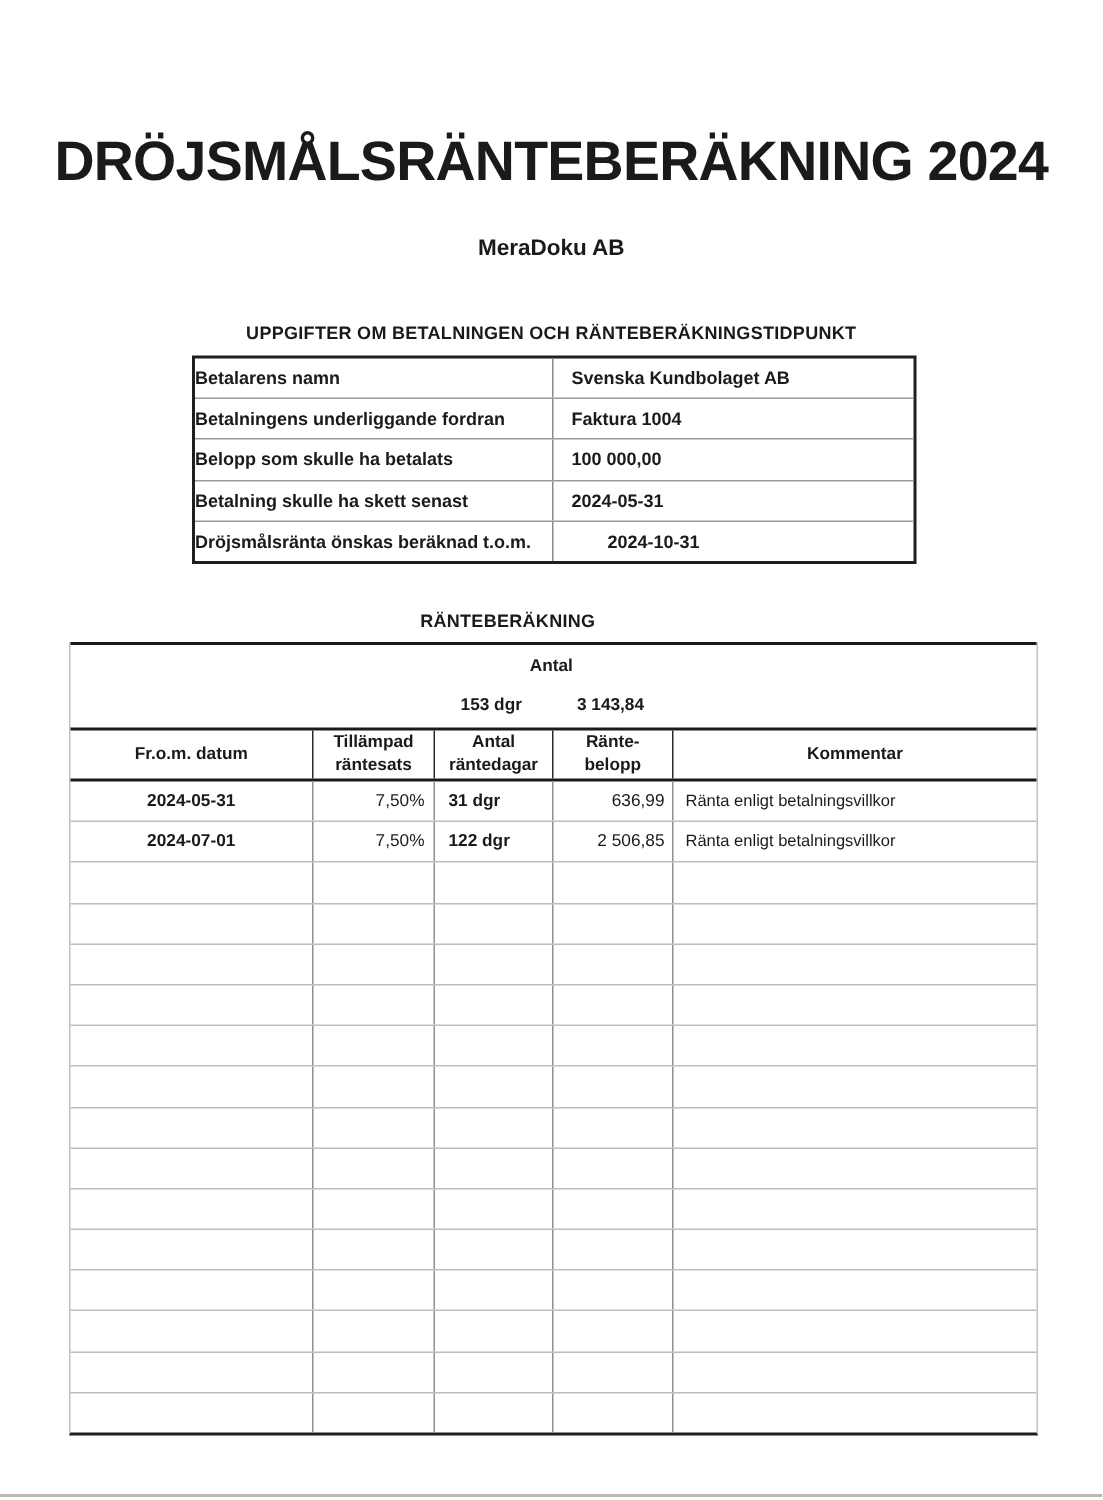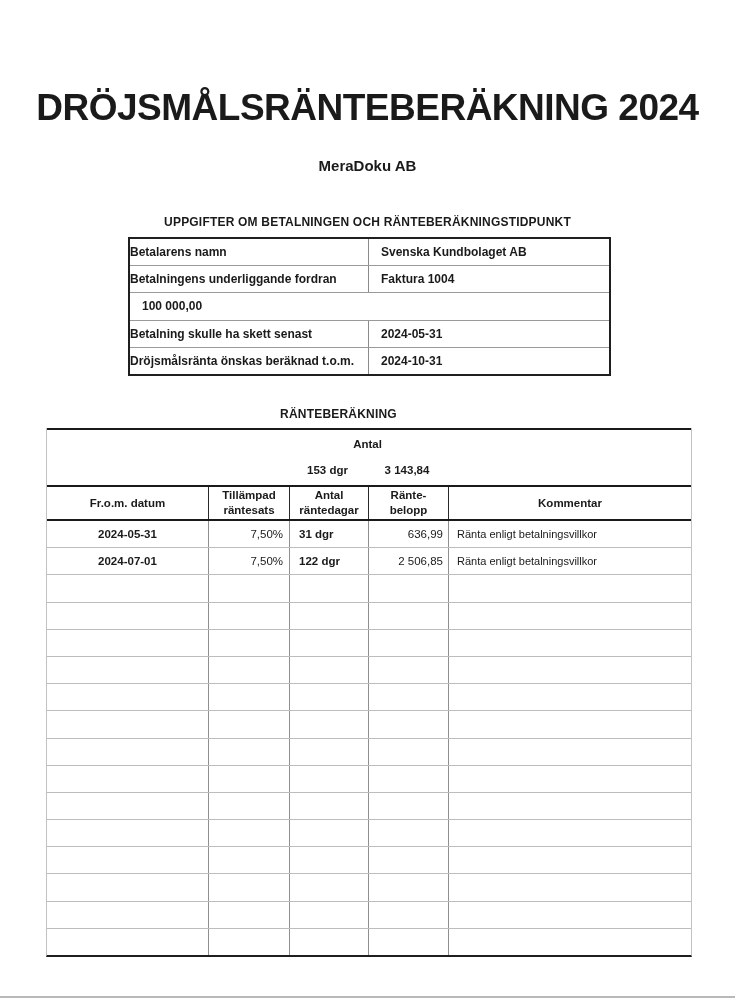--- a/index.html
+++ b/index.html
@@ -24,21 +24,21 @@
   }
   #sec1-title{left:128px;width:479px;top:215px;}
   #sec2-title{left:0;width:677px;top:407px;}
 
   
   #info-table{
     left:128px;top:237px;width:479px;
     border:2px solid #1f1f1f;background:#fff;
   }
   .info-row{display:flex;height:26.2px;border-bottom:1px solid #9a9a9a;}
-  .info-row:last-child{border-bottom:none;}
+  .info-row:last-child{border-bottom:none;gap:24px;}
   .info-label{
     width:239px;flex:0 0 239px;border-right:1px solid #8a8a8a;
     display:flex;align-items:center;box-sizing:border-box;
     font-size:12px;font-weight:bold;
   }
   .info-value{
     flex:1;display:flex;align-items:center;padding-left:12px;box-sizing:border-box;
     font-size:12px;font-weight:bold;
   }
 
@@ -93,20 +93,21 @@
 <div class="abs" id="info-table">
     <div class="info-row">
       <div class="info-label">Betalarens namn</div>
       <div class="info-value">Svenska Kundbolaget AB</div>
     </div>
     <div class="info-row">
       <div class="info-label">Betalningens underliggande fordran</div>
       <div class="info-value">Faktura 1004</div>
     </div>
     <div class="info-row">
+      <div class="info-label">Belopp som skulle ha betalats</div>
       <div class="info-value">100 000,00</div>
     </div>
     <div class="info-row">
       <div class="info-label">Betalning skulle ha skett senast</div>
       <div class="info-value">2024-05-31</div>
     </div>
     <div class="info-row">
       <div class="info-label">Dröjsmålsränta önskas beräknad t.o.m.</div>
       <div class="info-value">2024-10-31</div>
     </div>

